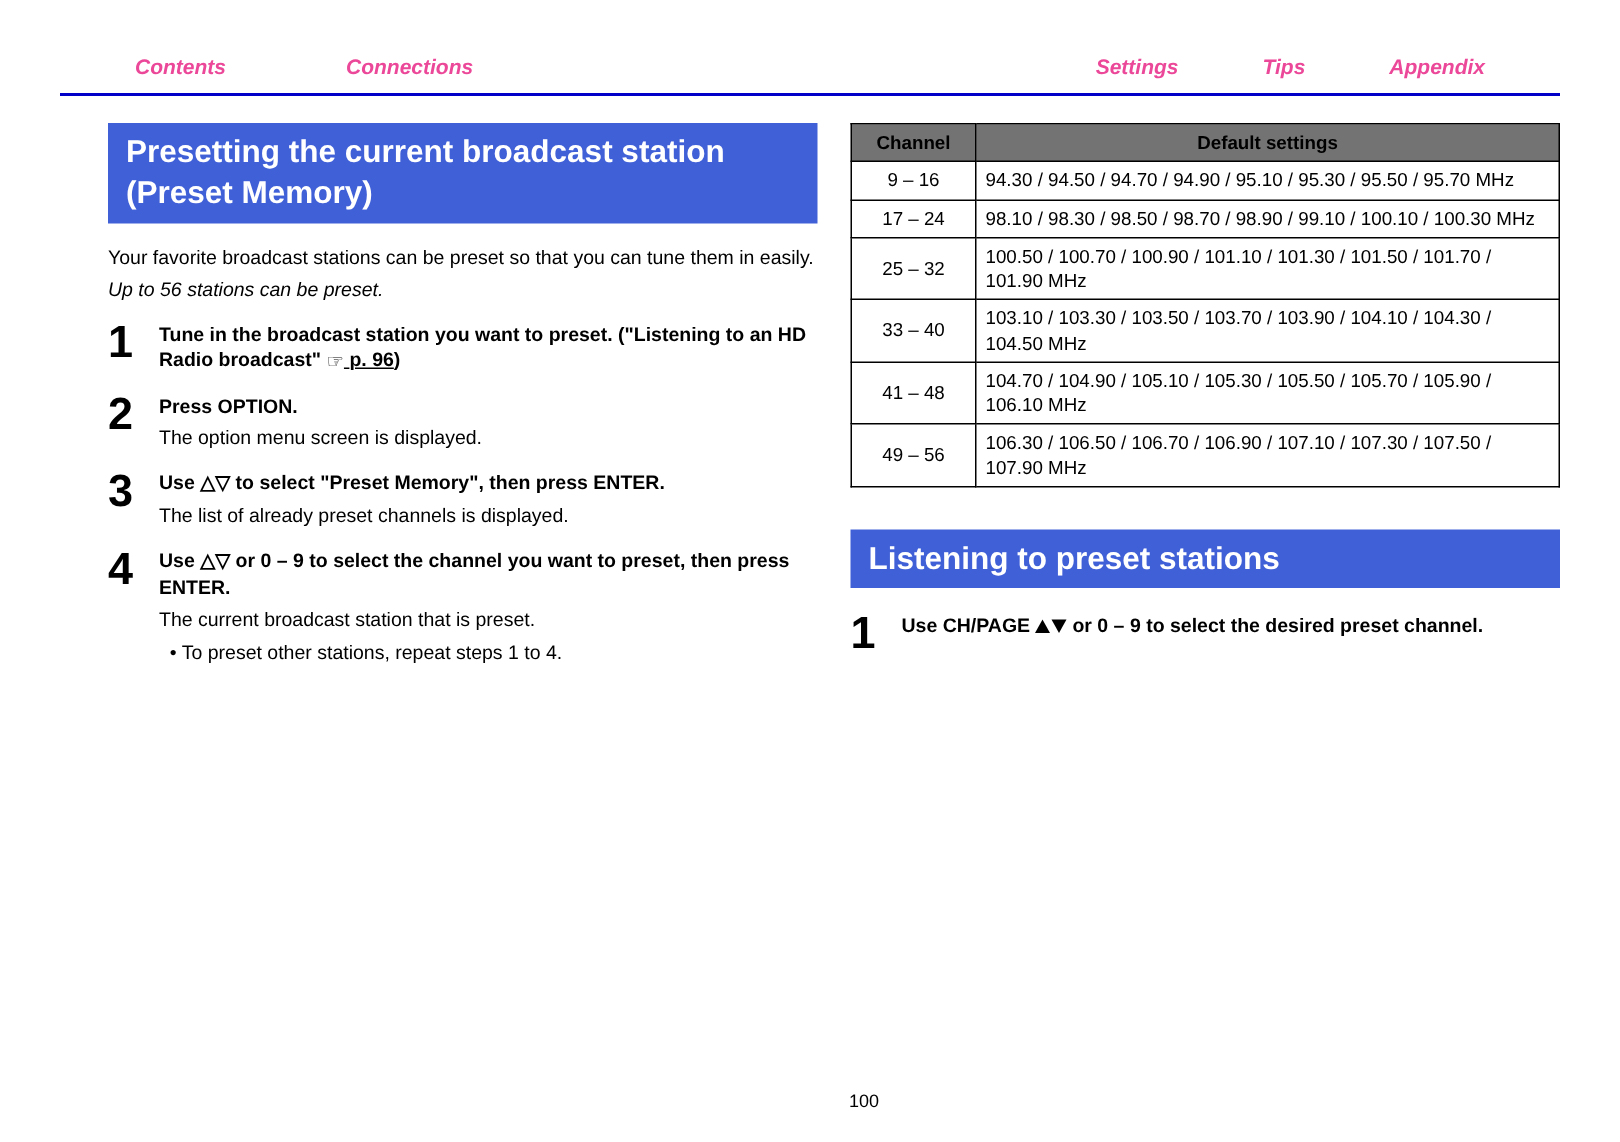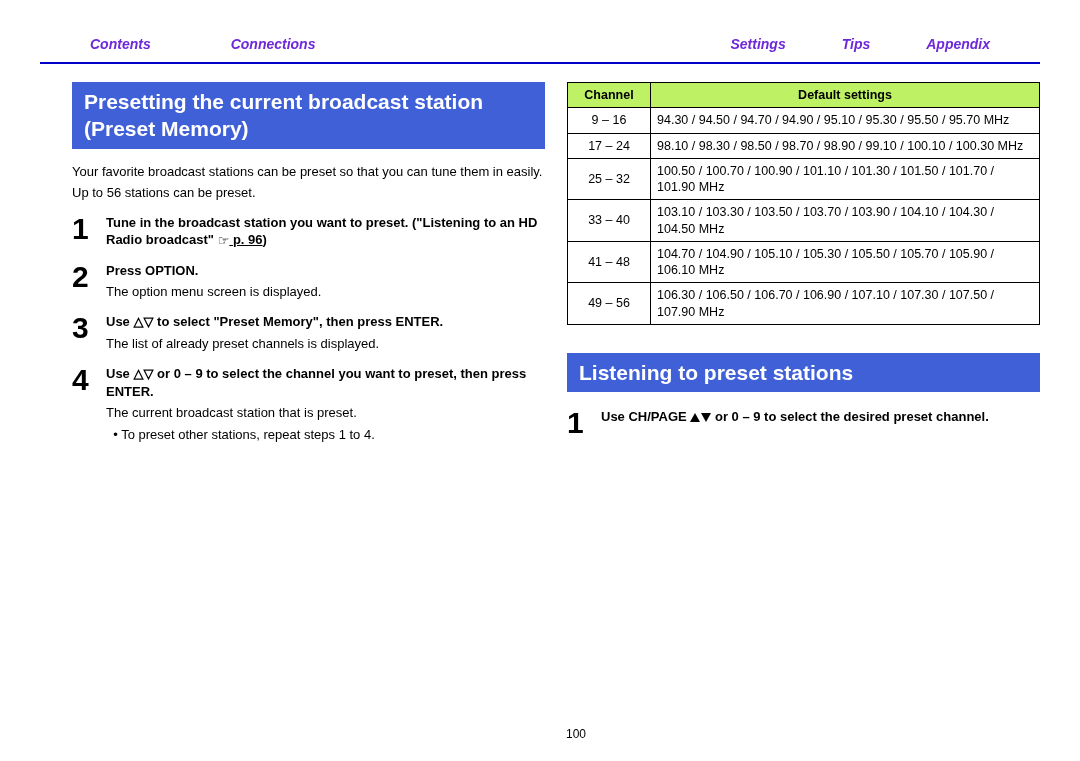--- a/index.html
+++ b/index.html
@@ -19,21 +19,21 @@
     padding: 36px 90px 8px 90px;
   }
   .header-left, .header-right {
     display: flex;
     gap: 80px;
   }
   .header-right {
     gap: 56px;
   }
   .header a {
-    color: #6d28d9;
+    color: #ec4899;
     font-weight: bold;
     font-style: italic;
     font-size: 14px;
     text-decoration: none;
     cursor: pointer;
   }
   .divider {
     margin: 2px 40px 0 40px;
     height: 2px;
     background: #0000c8;
@@ -89,21 +89,21 @@
     font-size: 12.5px;
   }
   table.preset th, table.preset td {
     border: 1px solid #000;
     padding: 4px 6px;
     text-align: left;
     vertical-align: middle;
     line-height: 1.3;
   }
   table.preset th {
-    background: #bef264;
+    background: #737373;
     font-weight: bold;
     text-align: center;
   }
   table.preset td:first-child {
     text-align: center;
     width: 70px;
   }
   .sec2 {
     margin-top: 28px;
   }
@@ -156,21 +156,21 @@
     <a>Appendix</a>
   </div>
 </div>
 <div class="divider"></div>
 
 <div class="columns">
 
   <div class="col">
     <div class="section-title">Presetting the current broadcast station (Preset Memory)</div>
     <div class="intro">Your favorite broadcast stations can be preset so that you can tune them in easily.</div>
-    <div class="intro" style="margin-top:2px;">Up to 56 stations can be preset.</div>
+    <div class="intro" style="margin-top:2px;font-style:italic;">Up to 56 stations can be preset.</div>
 
     <div class="steps">
       <div class="step">
         <div class="step-num">1</div>
         <div class="step-body">
           <span class="b">Tune in the broadcast station you want to preset. ("Listening to an HD Radio broadcast" </span><span class="hand-icon">☞</span><span class="b" style="text-decoration:underline;">&nbsp;</span><span class="b" style="text-decoration:underline;">p. 96</span><span class="b">)</span>
         </div>
       </div>
 
       <div class="step">

